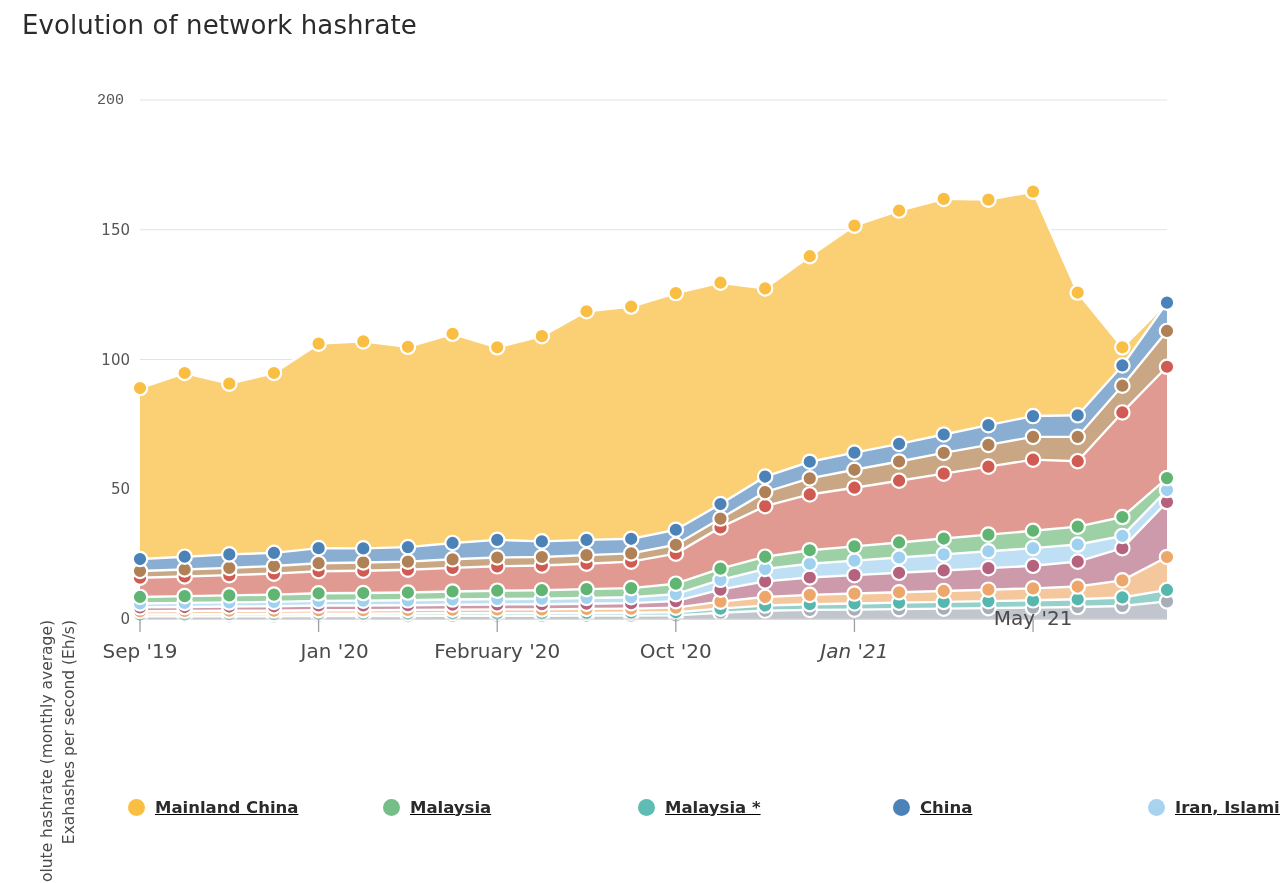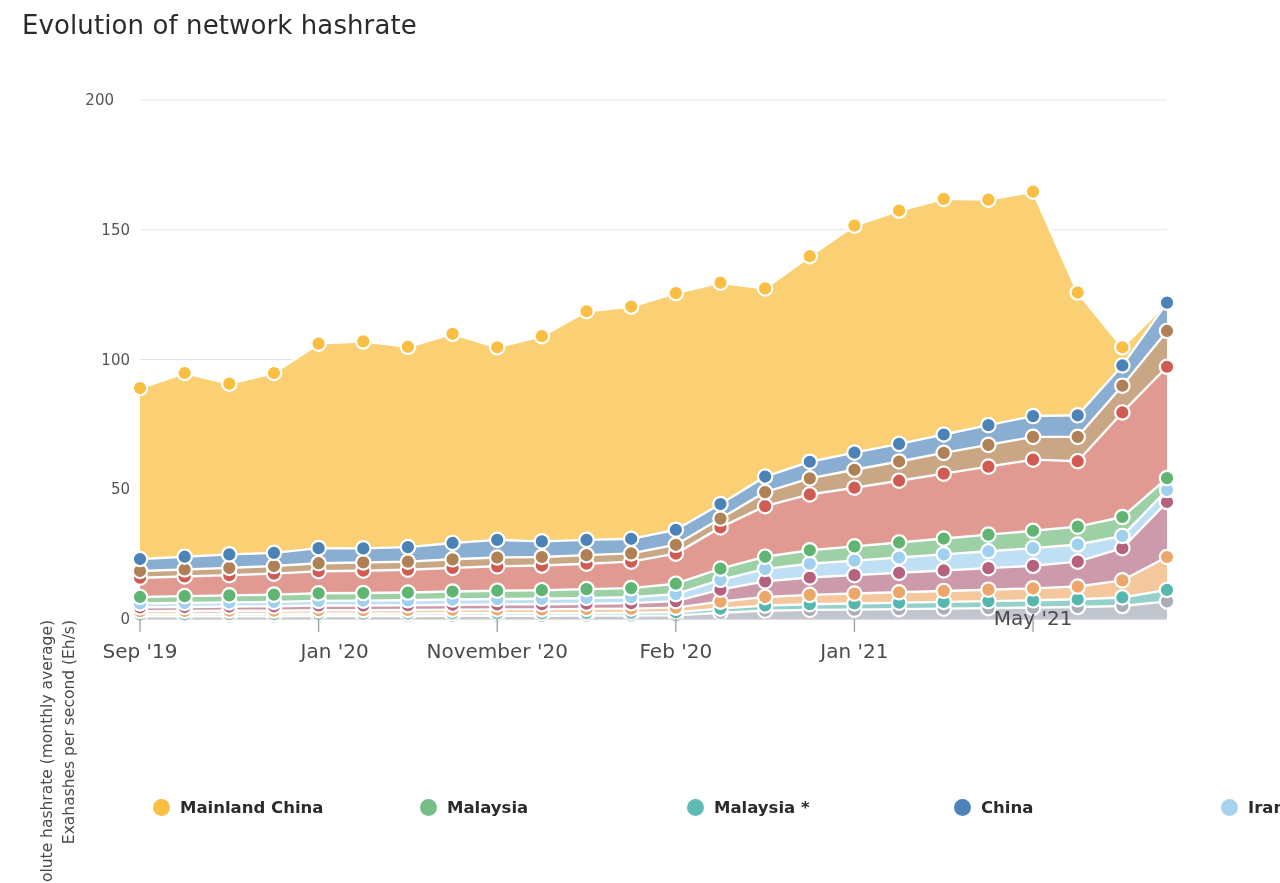--- a/index.html
+++ b/index.html
@@ -64,28 +64,29 @@
     position: absolute;
     font-size: 20px;
     color: #4a4a4a;
     transform: translateX(-50%);
     white-space: nowrap;
   }
 
   
   .legend {
     position: absolute;
-    left: 153px;
+    left: 128px;
     top: 795px;
     width: 1000px;
     display: grid;
     grid-template-columns: 255px 255px 255px 255px;
     grid-auto-rows: 24px;
     grid-auto-flow: column;
-    column-gap: 12px;
+    column-gap: 0px;
+    text-decoration: underline;
   }
   .legend-item {
     display: flex;
     align-items: center;
     gap: 10px;
     height: 24px;
   }
   .legend-swatch {
     width: 17px; height: 17px; border-radius: 50%;
     flex: 0 0 auto;
@@ -401,28 +402,28 @@
         <line x1="854.4347826086956" x2="854.4347826086956" y1="619" y2="632" stroke="#9aa0a6" stroke-width="1.3"></line>
         <line x1="1033.0434782608695" x2="1033.0434782608695" y1="619" y2="632" stroke="#9aa0a6" stroke-width="1.3"></line>
       </g>
   </svg>
 
   <div id="ylabels">
       <div class="ytick-label" style="left: 70px; top: 619px;">0</div>
       <div class="ytick-label" style="left: 70px; top: 489.25px;">50</div>
       <div class="ytick-label" style="left: 70px; top: 359.5px;">100</div>
       <div class="ytick-label" style="left: 70px; top: 229.75px;">150</div>
-      <div class="ytick-label" style="left: 54px; top: 100px;">200</div>
+      <div class="ytick-label" style="left: 64px; top: 100px; font-family: Liberation Mono, monospace;">200</div>
     </div>
   <div id="xlabels">
       <div class="xtick-label" style="left: 140px; top: 639px;">Sep '19</div>
       <div class="xtick-label" style="left: 318.609px; top: 639px; margin-left: 16px;">Jan '20</div>
-      <div class="xtick-label" style="left: 497.217px; top: 639px;">November '20</div>
-      <div class="xtick-label" style="left: 675.826px; top: 639px;">Feb '20</div>
-      <div class="xtick-label" style="left: 854.435px; top: 639px;">Jan '21</div>
+      <div class="xtick-label" style="left: 497.217px; top: 639px;">February '20</div>
+      <div class="xtick-label" style="left: 675.826px; top: 639px;">Oct '20</div>
+      <div class="xtick-label" style="left: 854.435px; top: 639px; font-style: italic;">Jan '21</div>
       <div class="xtick-label" style="left: 1033.04px; top: 606px;">May '21</div>
     </div>
 
   <div class="legend" id="legend">
       <div class="legend-item">
         <span class="legend-swatch" style="background: rgb(249, 190, 66);"></span>
         <span class="legend-label">Mainland China</span>
       </div>
       <div class="legend-item">
         <span class="legend-swatch" style="background: rgb(118, 190, 135);"></span>

